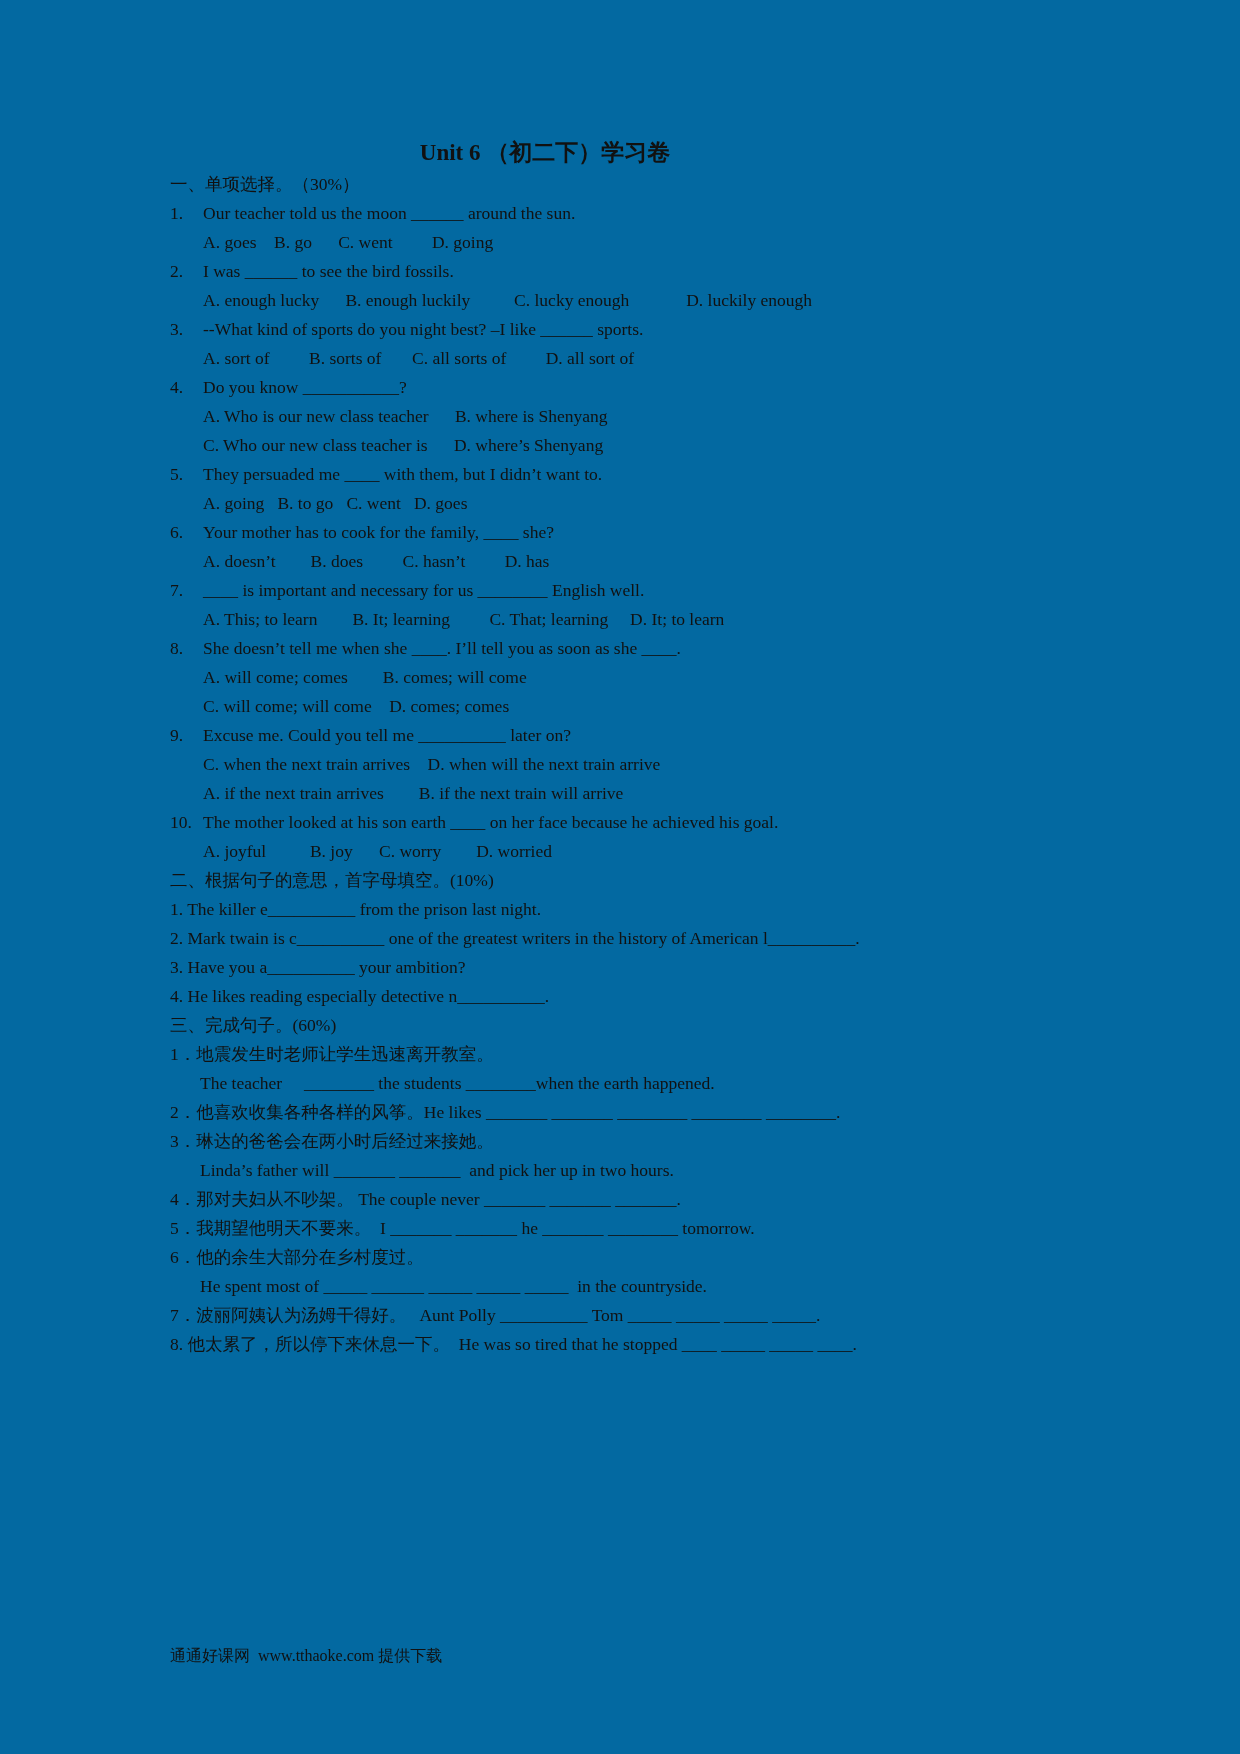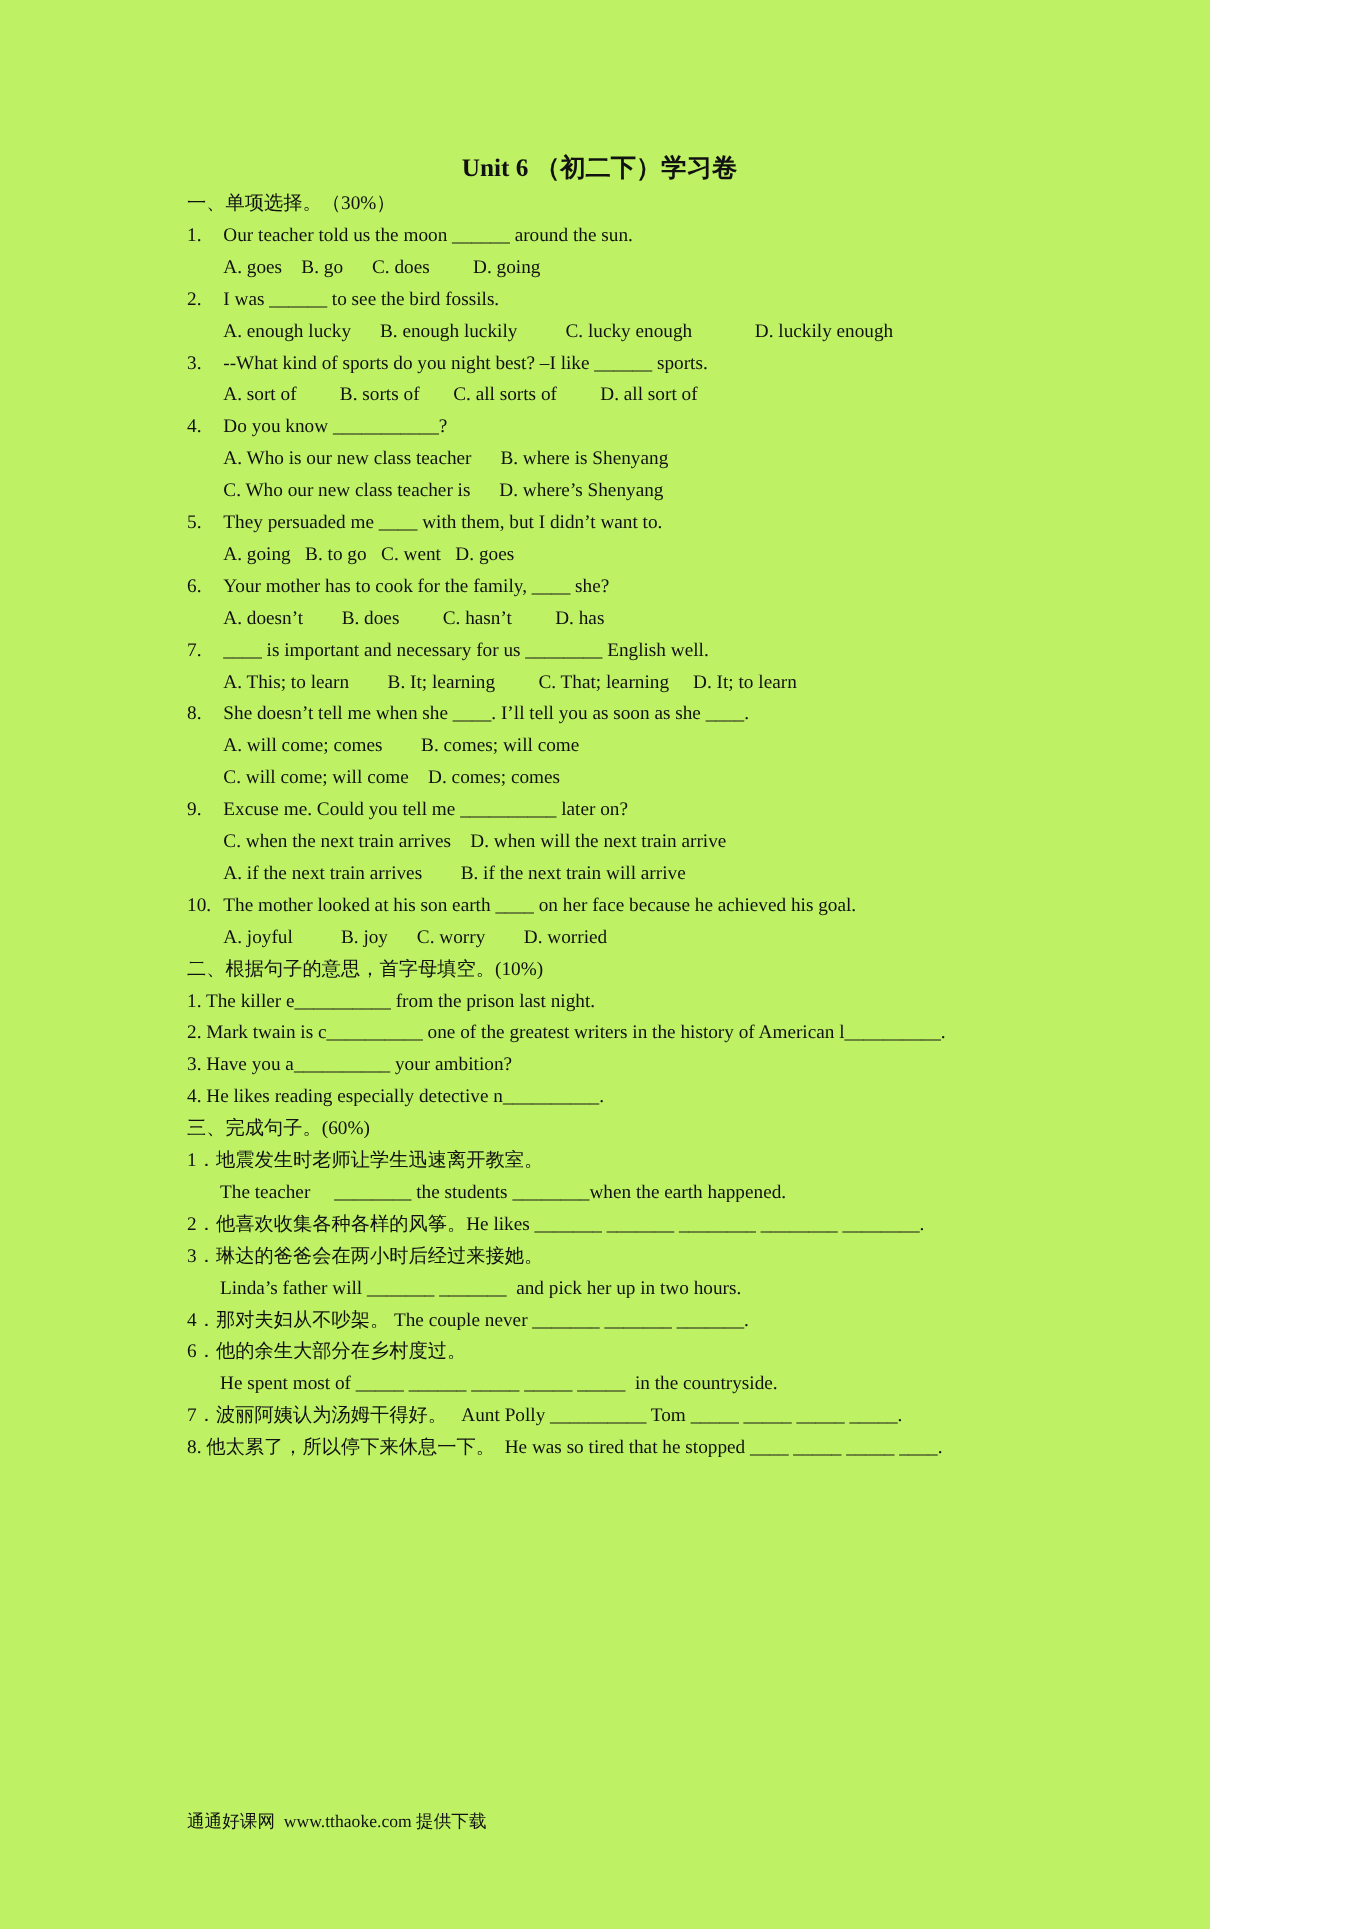--- a/index.html
+++ b/index.html
@@ -1,20 +1,20 @@
 <!DOCTYPE html>
 <html><head>
 <meta charset="utf-8">
 <style>
   html, body { margin: 0; padding: 0; background: #fff; }
   .page {
     position: relative;
-    width: 1100px;
+    width: 1240px;
     height: 1754px;
-    background: #bef264;
+    background: #0369a1;
     color: #111;
     font-family: "Liberation Serif", "DejaVu Serif", serif;
     overflow: hidden;
   }
   .content {
     position: absolute;
     left: 170px;
     top: 136px;
     width: 1000px;
   }
@@ -52,21 +52,21 @@
 <body>
 
 <div class="page">
   <div class="content">
 
     <h1 class="title">Unit 6 （初二下）学习卷</h1>
 
     <div class="line heading">一、单项选择。（30%）</div>
 
     <div class="line"><span class="qnum">1.</span><span>Our teacher told us the moon ______ around the sun.</span></div>
-    <div class="line opt">A. goes    B. go      C. does         D. going</div>
+    <div class="line opt">A. goes    B. go      C. went         D. going</div>
 
     <div class="line"><span class="qnum">2.</span><span>I was ______ to see the bird fossils.</span></div>
     <div class="line opt">A. enough lucky      B. enough luckily          C. lucky enough             D. luckily enough</div>
 
     <div class="line"><span class="qnum">3.</span><span>--What kind of sports do you night best? –I like ______ sports.</span></div>
     <div class="line opt">A. sort of         B. sorts of       C. all sorts of         D. all sort of</div>
 
     <div class="line"><span class="qnum">4.</span><span>Do you know ___________?</span></div>
     <div class="line opt">A. Who is our new class teacher      B. where is Shenyang</div>
     <div class="line opt">C. Who our new class teacher is      D. where’s Shenyang</div>
@@ -97,20 +97,21 @@
     <div class="line">3. Have you a__________ your ambition?</div>
     <div class="line">4. He likes reading especially detective n__________.</div>
 
     <div class="line heading">三、完成句子。(60%)</div>
     <div class="line">1．地震发生时老师让学生迅速离开教室。</div>
     <div class="line cont">The teacher     ________ the students ________when the earth happened.</div>
     <div class="line">2．他喜欢收集各种各样的风筝。He likes _______ _______ ________ ________ ________.</div>
     <div class="line">3．琳达的爸爸会在两小时后经过来接她。</div>
     <div class="line cont">Linda’s father will _______ _______  and pick her up in two hours.</div>
     <div class="line">4．那对夫妇从不吵架。 The couple never _______ _______ _______.</div>
+    <div class="line">5．我期望他明天不要来。  I _______ _______ he _______ ________ tomorrow.</div>
     <div class="line">6．他的余生大部分在乡村度过。</div>
     <div class="line cont">He spent most of _____ ______ _____ _____ _____  in the countryside.</div>
     <div class="line">7．波丽阿姨认为汤姆干得好。   Aunt Polly __________ Tom _____ _____ _____ _____.</div>
     <div class="line">8. 他太累了，所以停下来休息一下。  He was so tired that he stopped ____ _____ _____ ____.</div>
 
   </div>
 
   <div class="footer">通通好课网  www.tthaoke.com 提供下载</div>
 </div>
 

